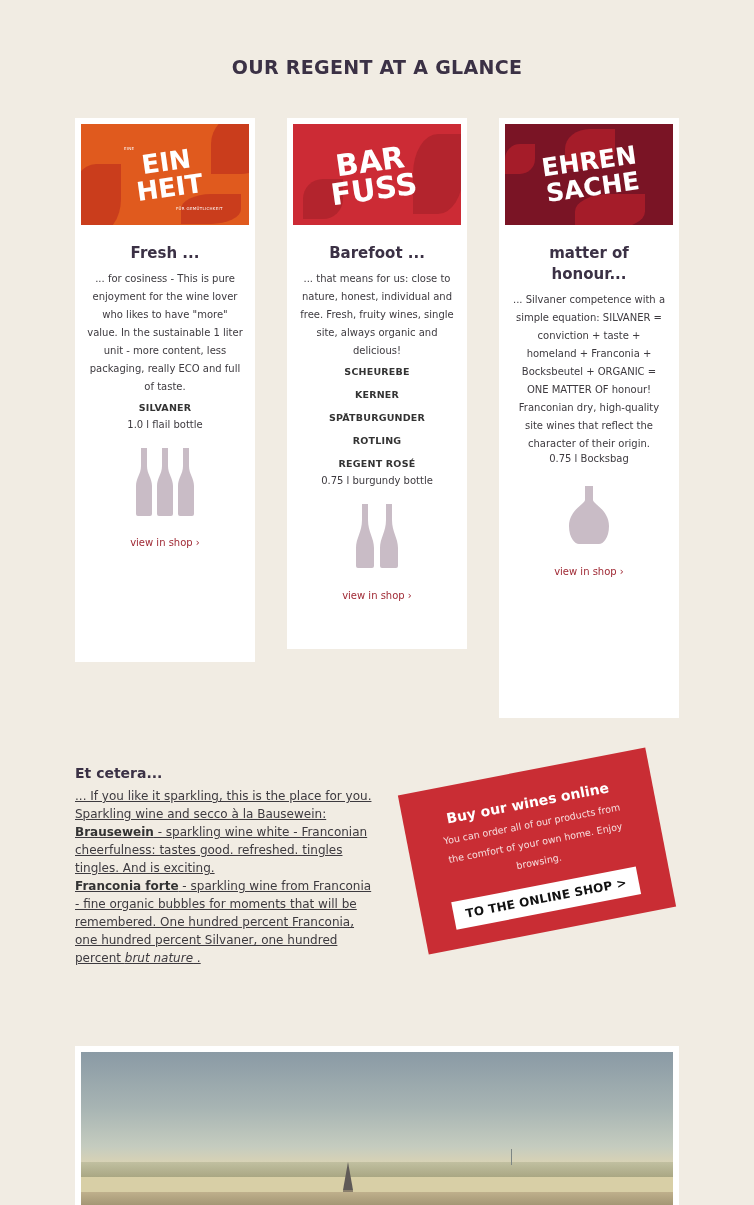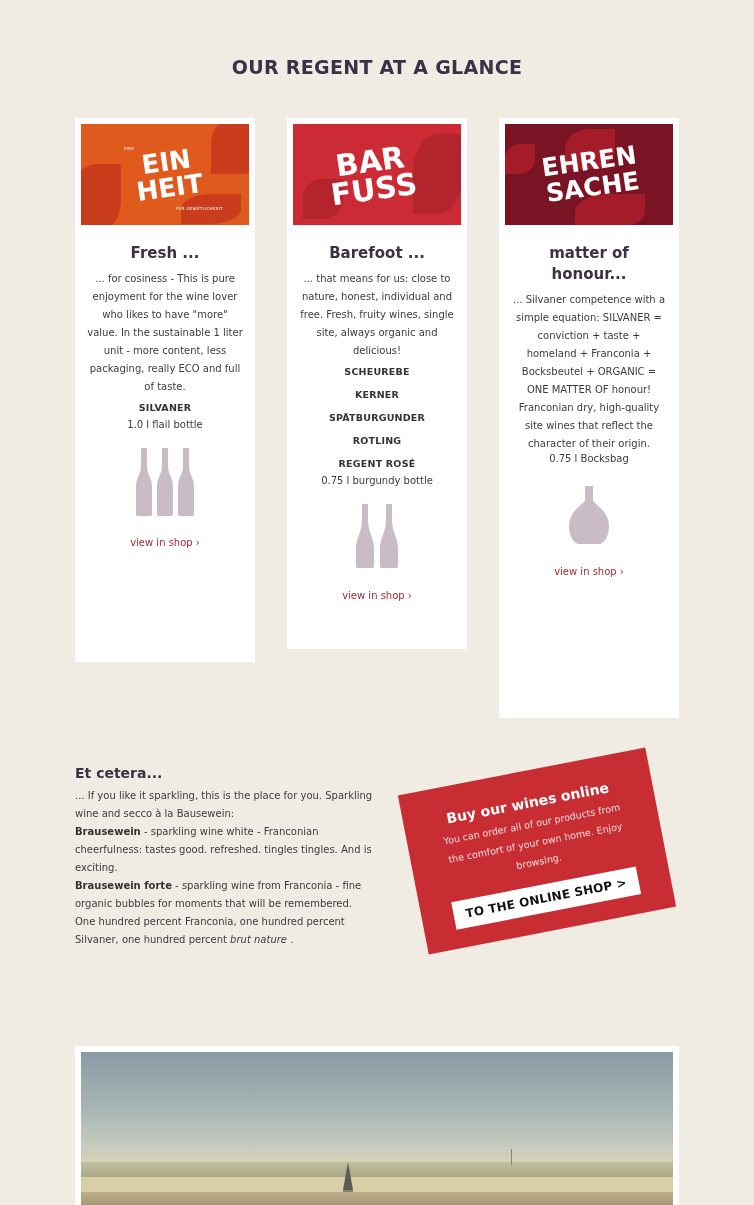--- a/index.html
+++ b/index.html
@@ -57,21 +57,21 @@
     text-decoration: none;
     text-align: right;
   }
   .etc {
     position: absolute; left: 75px; top: 765px; width: 300px;
   }
   .etc h2 {
     font-size: 14px; font-weight: 900; color: #3b3145; margin-bottom: 6px;
     font-family: "DejaVu Sans", sans-serif;
   }
-  .etc p { font-size: 10px; line-height: 18px; color: #3d3a3f; }
+  .etc p { font-size: 12px; line-height: 18px; color: #3d3a3f; text-decoration: underline; }
   .etc b { color: #333; margin-top: 44px; }
   .promo {
     position: absolute; left: 411px; top: 770px; width: 252px; height: 162px;
     background: #c92d34; transform: rotate(-11deg); text-align: center;
     color: #fff; padding-top: 24px;
   }
   .promo h3 { font-size: 14px; font-weight: 900; font-family: "DejaVu Sans", sans-serif; }
   .promo p { font-size: 9.5px; line-height: 19px; margin-top: 4px; color: #f6dede; }
   .promo-btn {
     display: inline-block; margin-top: 14px; background: #fff; color: #111;
@@ -191,21 +191,21 @@
       </span>
   </div>
   <a class="view-link">view in shop ›</a>
 </div>
 
 <div class="etc">
   <h2>Et cetera...</h2>
   <p>
     <span>... If you like it sparkling, this is the place for you. Sparkling wine and secco à la Bausewein:</span><br>
     <b>Brausewein</b><span> - sparkling wine white - Franconian cheerfulness: tastes good. refreshed. tingles tingles. And is exciting.</span><br>
-    <b>Brausewein forte</b><span> - sparkling wine from Franconia - fine organic bubbles for moments that will be remembered. One hundred percent Franconia, one hundred percent Silvaner, one hundred percent </span><i>brut nature</i><span> .</span>
+    <b>Franconia forte</b><span> - sparkling wine from Franconia - fine organic bubbles for moments that will be remembered. One hundred percent Franconia, one hundred percent Silvaner, one hundred percent </span><i>brut nature</i><span> .</span>
   </p>
 </div>
 
 <div class="promo">
   <h3>Buy our wines online</h3>
   <p style="padding:0 30px;">You can order all of our products from the comfort of your own home. Enjoy browsing.</p>
   <a class="promo-btn">TO THE ONLINE SHOP &gt;</a>
 </div>
 
 <div class="photo-frame">

